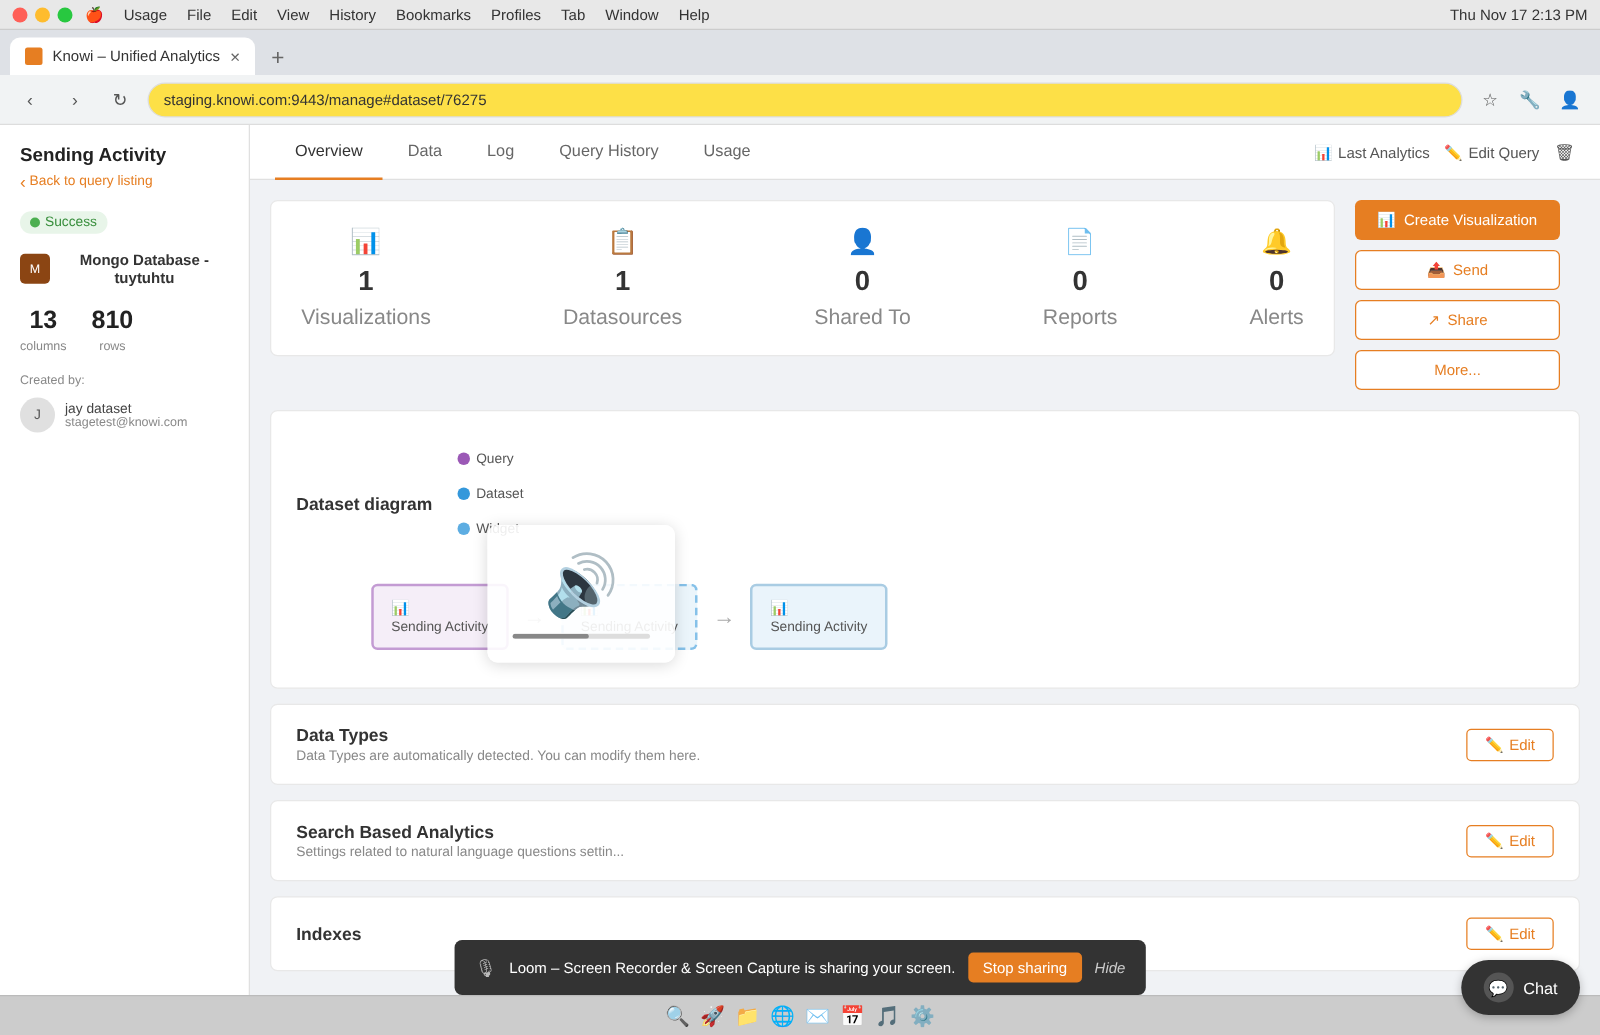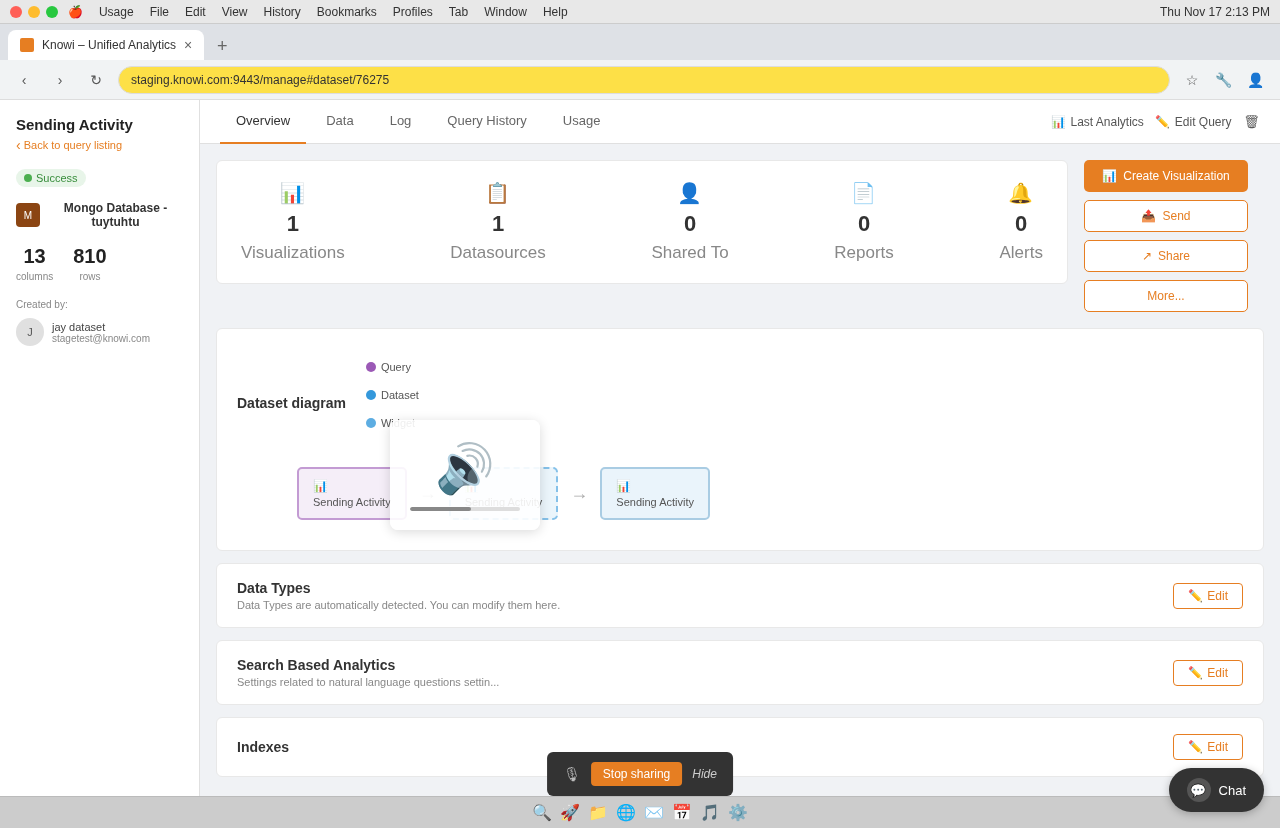--- a/index.html
+++ b/index.html
@@ -573,20 +573,21 @@
 
 <div class="sound-overlay">
   <div class="sound-icon">🔊</div>
   <div class="sound-progress">
     <div class="sound-progress-fill"></div>
   </div>
 </div>
 
 <div class="notification-bar">
   <span class="notif-icon">🎙</span>
+  <span>Loom – Screen Recorder &amp; Screen Capture is sharing your screen.</span>
   <button class="notif-stop-btn">Stop sharing</button>
   <button class="notif-hide-btn">Hide</button>
 </div>
 
 <div class="chat-btn">
   <div class="chat-circle">💬</div>
   <span>Chat</span>
 </div>
 
 <div class="dock-bar">

